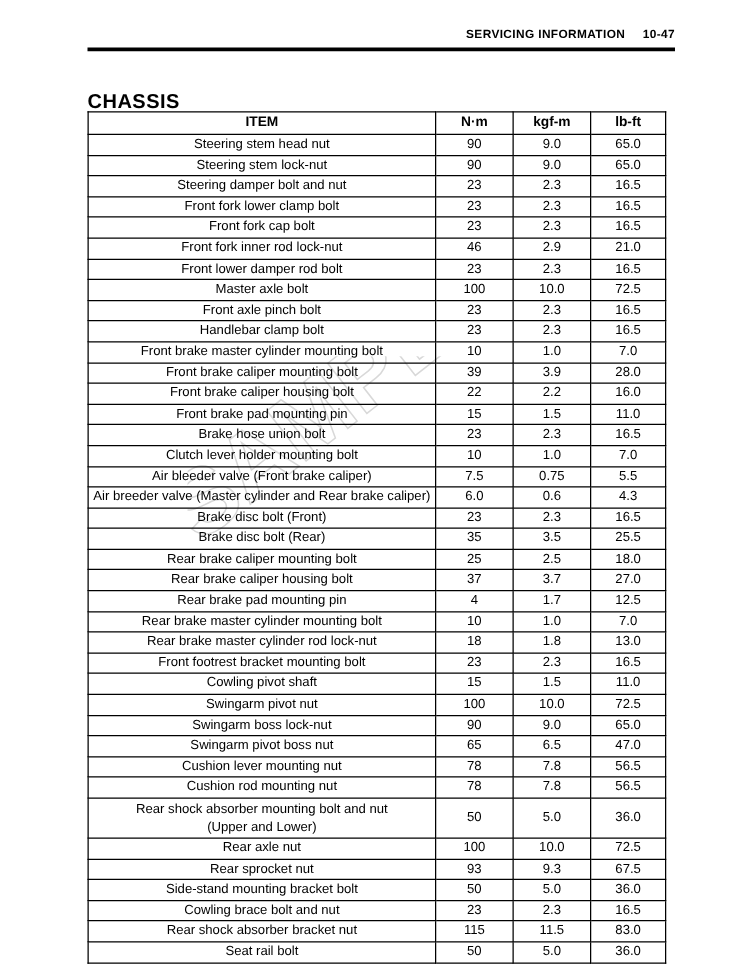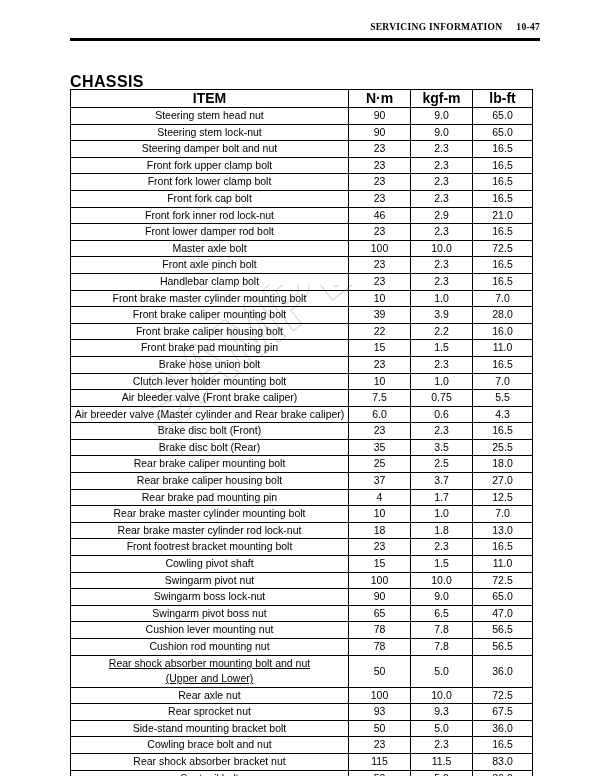--- a/index.html
+++ b/index.html
@@ -16,21 +16,20 @@
     overflow: hidden;
   }
 
   
   .page-header {
     position: absolute;
     top: 22px;
     left: 70px;
     right: 60px;
     height: 20px;
-    font-family: Liberation Serif, serif;
   }
   .header-text {
     position: absolute;
     right: 0;
     top: 0;
     font-size: 9.5px;
     font-weight: bold;
     letter-spacing: 0.3px;
     white-space: nowrap;
   }
@@ -95,42 +94,41 @@
   col.c-item   { width: 278px; }
   col.c-nm     { width: 62px; }
   col.c-kgf    { width: 62px; }
   col.c-lbft   { width: 60px; }
 
   table.spec-table thead th {
     font-weight: bold;
     text-align: center;
     height: 17px;
     line-height: 17px;
-    font-size: 14px;
+    font-size: 11px;
   }
   td.item {
     text-align: center;
     padding-left: 4px;
     height: 15.6px;
     line-height: 15.6px;
     white-space: nowrap;
   }
   td.num {
     text-align: center;
     height: 15.6px;
     line-height: 15.6px;
   }
   tr.tall td.item {
     height: 31px;
     line-height: 15px;
     padding-top: 0;
     padding-bottom: 0;
     white-space: normal;
     vertical-align: middle;
-    text-decoration: underline;
   }
   tr.tall td.num {
     height: 31px;
     line-height: 31px;
     vertical-align: middle;
   }
   td.item .line {
     display: block;
   }
 </style>
@@ -181,26 +179,20 @@
           <td class="num">9.0</td>
           <td class="num">65.0</td>
         </tr>
         <tr>
           <td class="item">Steering damper bolt and nut</td>
           <td class="num">23</td>
           <td class="num">2.3</td>
           <td class="num">16.5</td>
         </tr>
         <tr>
-          <td class="item">Front fork upper clamp bolt</td>
-          <td class="num">23</td>
-          <td class="num">2.3</td>
-          <td class="num">16.5</td>
-        </tr>
-        <tr>
           <td class="item">Front fork lower clamp bolt</td>
           <td class="num">23</td>
           <td class="num">2.3</td>
           <td class="num">16.5</td>
         </tr>
         <tr>
           <td class="item">Front fork cap bolt</td>
           <td class="num">23</td>
           <td class="num">2.3</td>
           <td class="num">16.5</td>

